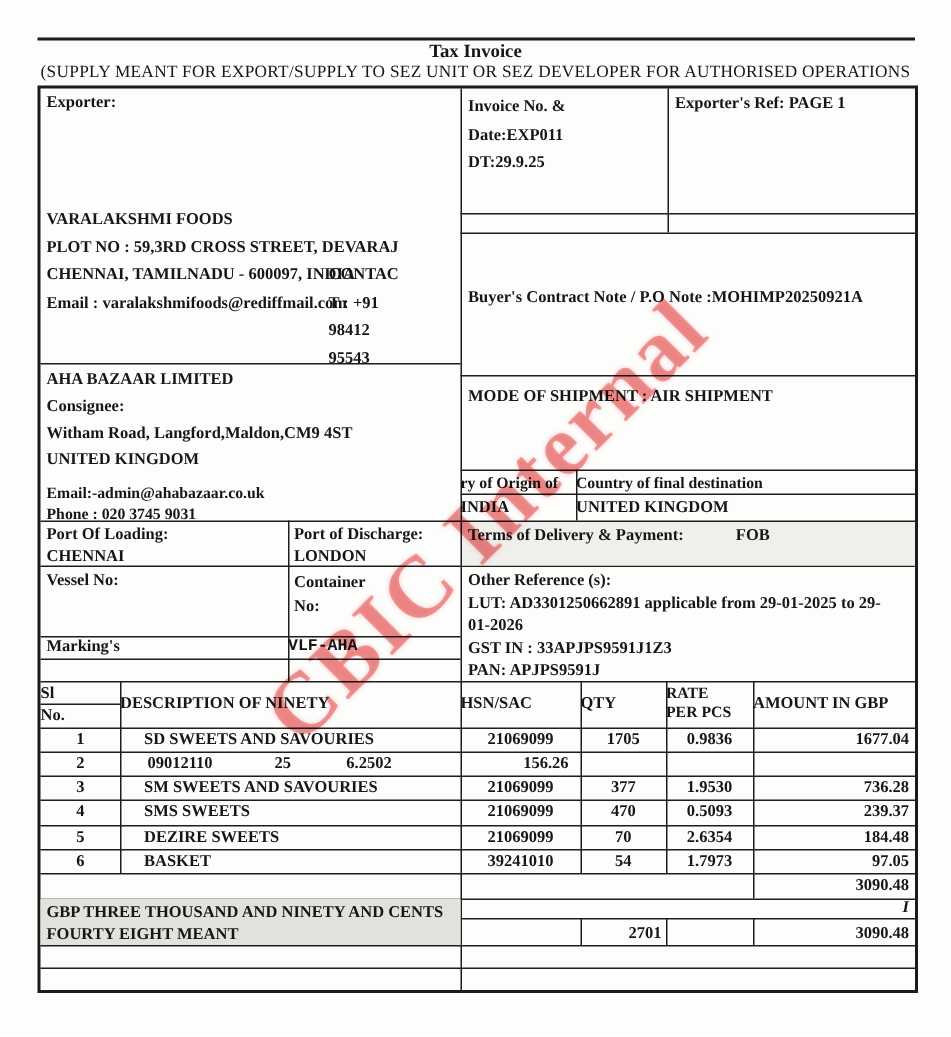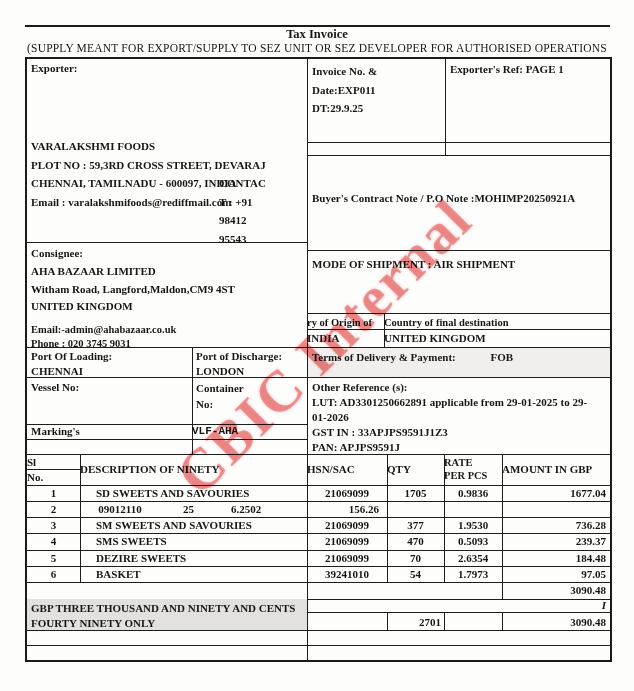--- a/index.html
+++ b/index.html
@@ -103,22 +103,22 @@
     <div class="cell" style="left:285px;top:3px;line-height:18.5px;">
       <div>Invoice No. &amp;</div>
       <div>Date:EXP011</div>
       <div>DT:29.9.25</div>
     </div>
     <div class="cell" style="left:423px;top:3px;">Exporter's Ref: PAGE 1</div>
 
     <div class="cell" style="left:285px;top:132px;">Buyer's Contract Note / P.O Note :MOHIMP20250921A</div>
 
     <div class="cell" style="left:4px;top:186px;line-height:17.8px;">
+      <div>AHA BAZAAR LIMITED</div>
       <div>Consignee:</div>
-      <div>AHA BAZAAR LIMITED</div>
       <div>Witham Road, Langford,Maldon,CM9 4ST</div>
       <div>UNITED KINGDOM</div>
     </div>
     <div class="cell small" style="left:4px;top:264px;line-height:13.5px;">
       <div>Email:-admin@ahabazaar.co.uk</div>
       <div>Phone : 020 3745 9031</div>
     </div>
 
     <div class="cell" style="left:285px;top:198px;">MODE OF SHIPMENT : AIR SHIPMENT</div>
     <div class="cell small ctr" style="left:280px;top:256px;width:77px;">ry of Origin of</div>
@@ -215,20 +215,20 @@
     </div>
 
     <div class="cell rgt" style="left:475px;top:524px;width:104px;">3090.48</div>
     <div class="cell rgt" style="left:280px;top:540px;width:299px;font-style:italic;line-height:13px;">I</div>
     <div class="cell rgt" style="left:360px;top:556px;width:54px;">2701</div>
     <div class="cell rgt" style="left:475px;top:556px;width:104px;">3090.48</div>
 
     <div id="gbpblock">
       <div class="cell" style="left:4px;top:2px;line-height:15px;position:relative;">
         <div>GBP THREE THOUSAND AND NINETY AND CENTS</div>
-        <div>FOURTY NINETY ONLY</div>
+        <div>FOURTY EIGHT MEANT</div>
       </div>
     </div>
 
   </div>
 
   <div id="watermark">CBIC Internal</div>
 </div>
 
 </body></html>

